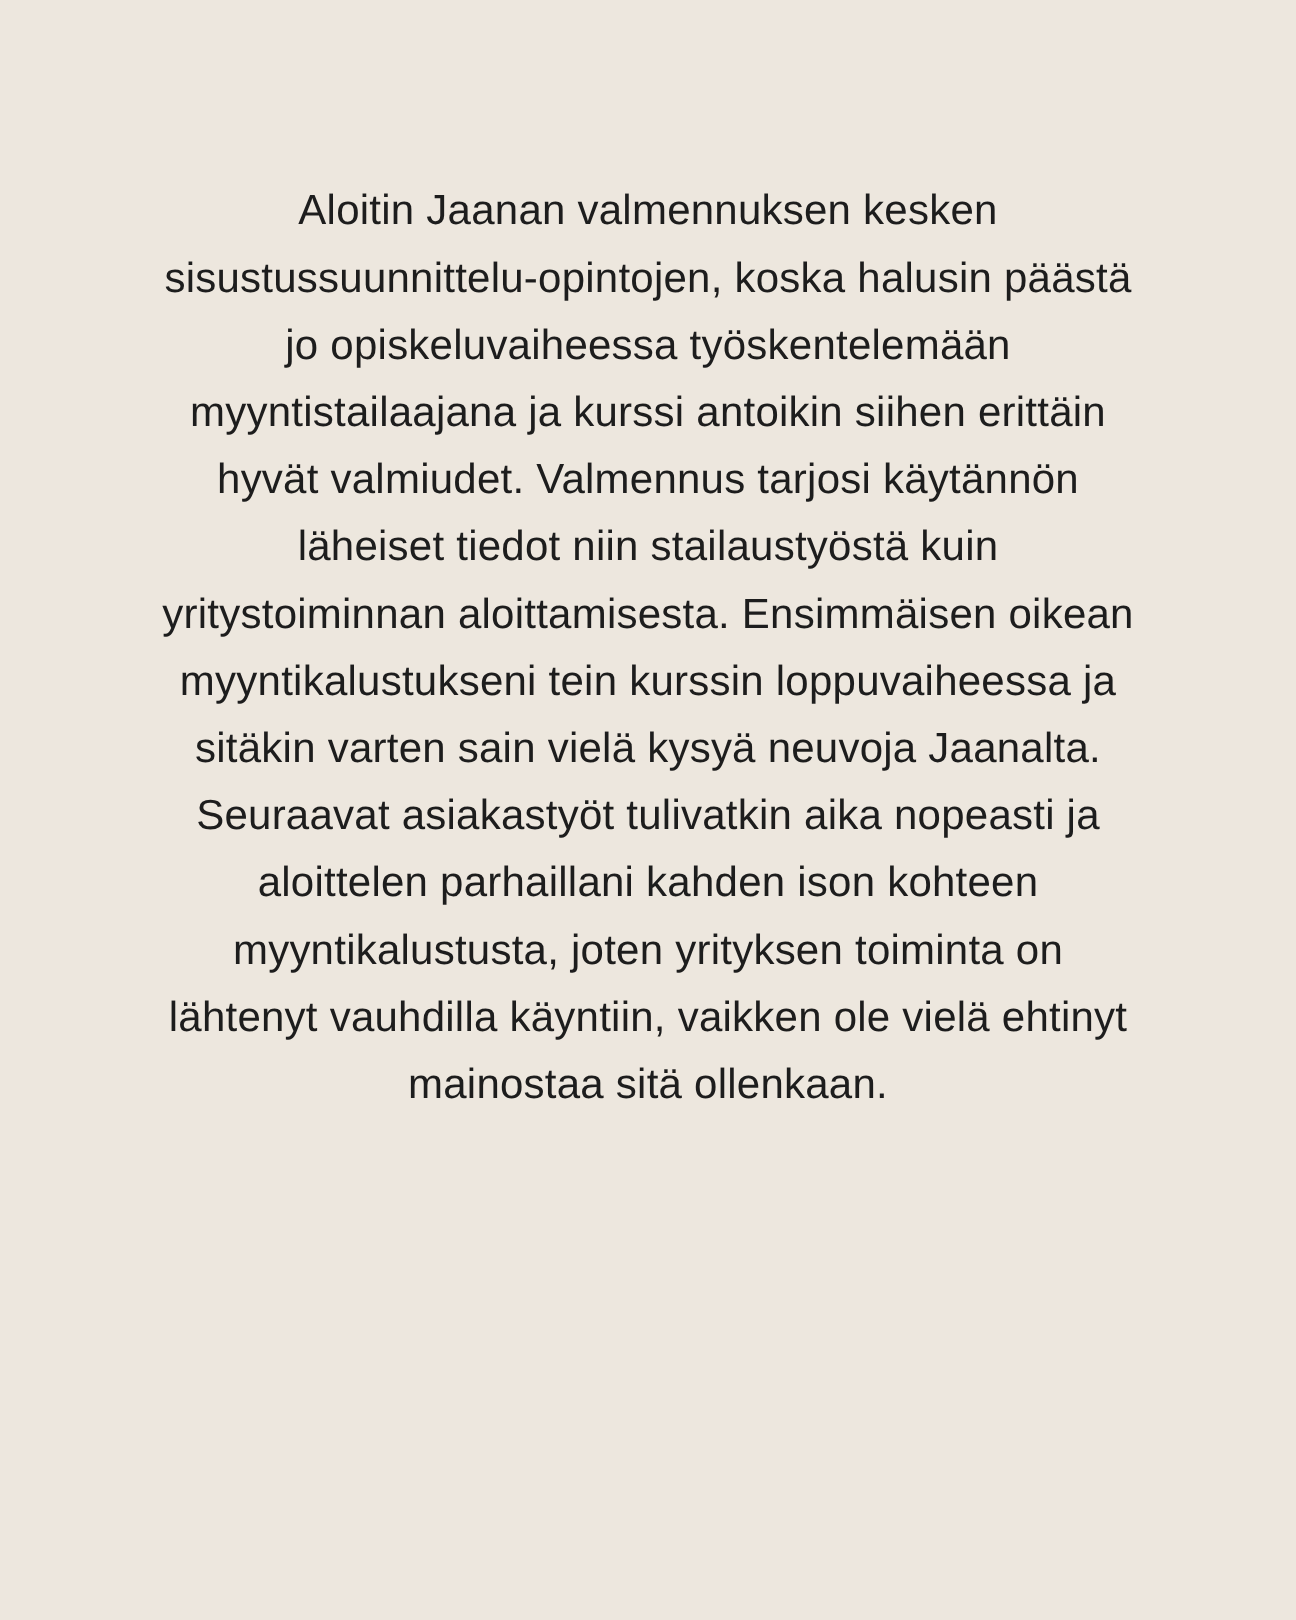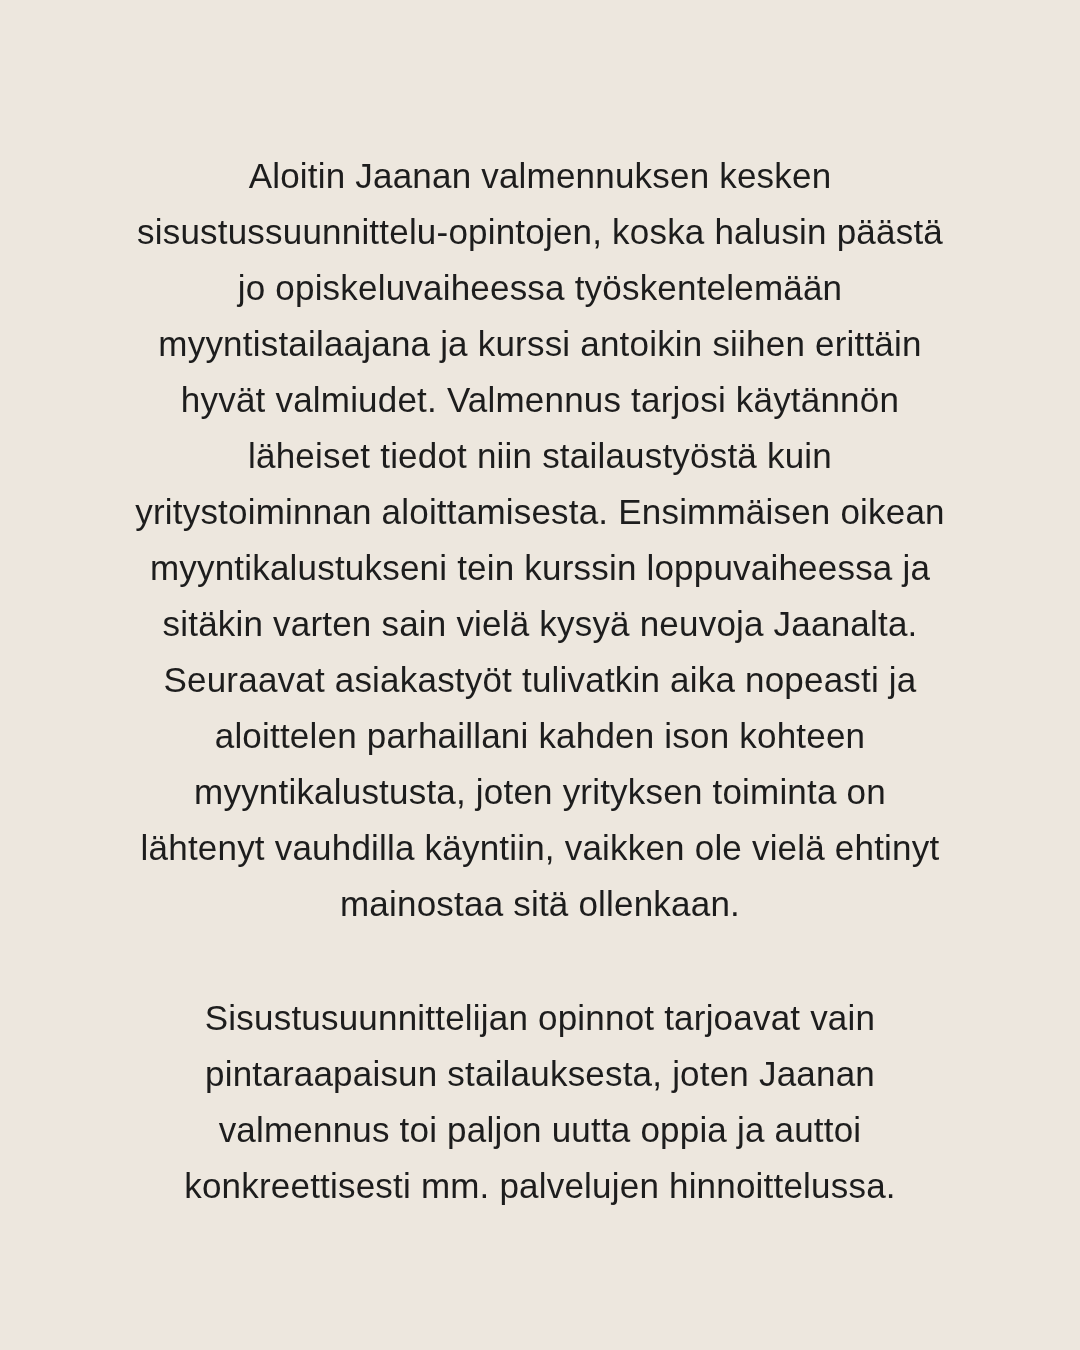--- a/index.html
+++ b/index.html
@@ -55,18 +55,14 @@
 hyvät valmiudet. Valmennus tarjosi käytännön
 läheiset tiedot niin stailaustyöstä kuin
 yritystoiminnan aloittamisesta. Ensimmäisen oikean
 myyntikalustukseni tein kurssin loppuvaiheessa ja
 sitäkin varten sain vielä kysyä neuvoja Jaanalta.
 Seuraavat asiakastyöt tulivatkin aika nopeasti ja
 aloittelen parhaillani kahden ison kohteen
 myyntikalustusta, joten yrityksen toiminta on
 lähtenyt vauhdilla käyntiin, vaikken ole vielä ehtinyt
 mainostaa sitä ollenkaan.</p>
-    <p>Sisustusuunnittelijan opinnot tarjoavat vain
-pintaraapaisun stailauksesta, joten Jaanan
-valmennus toi paljon uutta oppia ja auttoi
-konkreettisesti mm. palvelujen hinnoittelussa.</p>
   </div>
 </div>
 
 </body></html>

